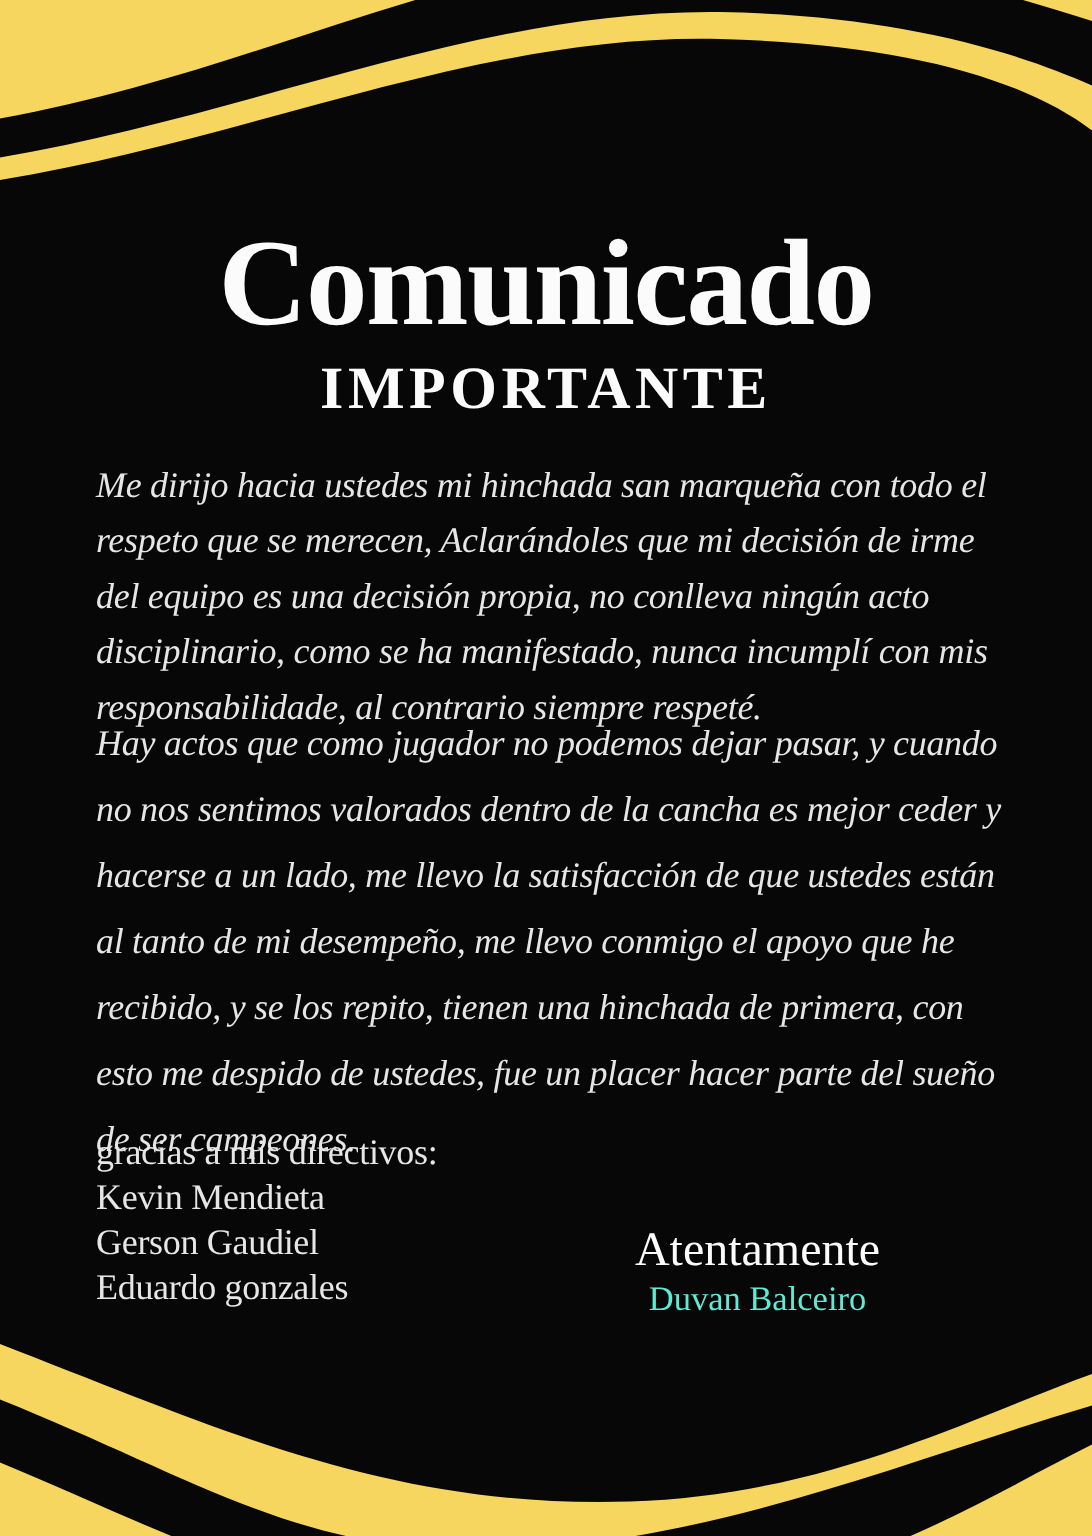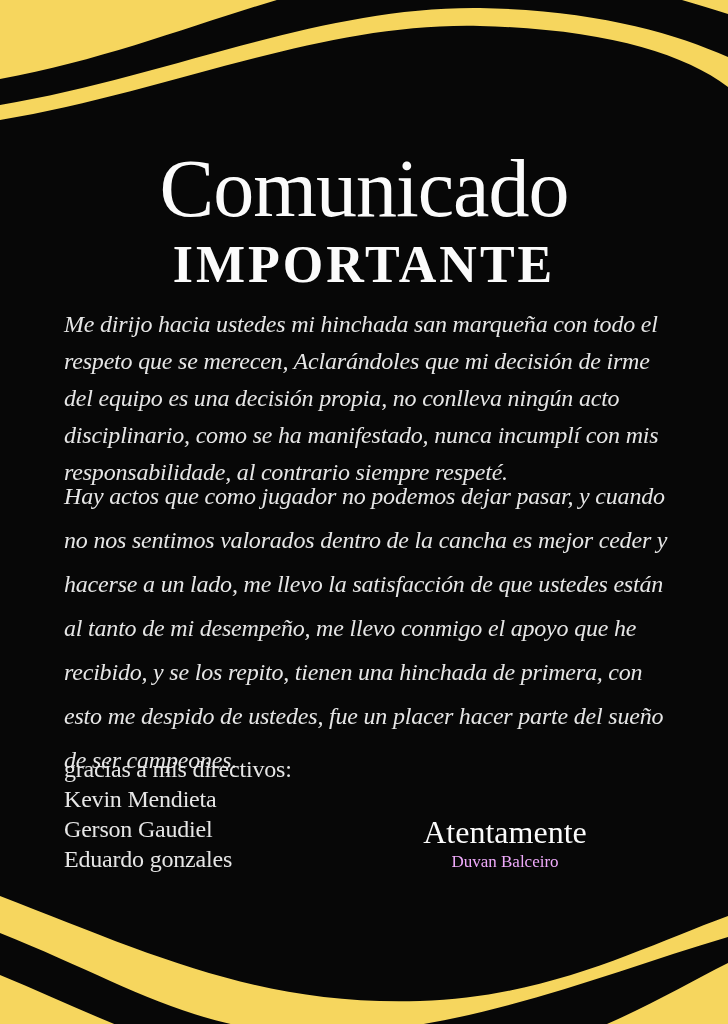--- a/index.html
+++ b/index.html
@@ -11,26 +11,26 @@
     overflow:hidden;
     font-family:"Liberation Serif", serif;
   }
   svg.wave{position:absolute;left:0;width:728px;display:block;}
   svg.wave.top{top:0;height:200px;}
   svg.wave.bottom{bottom:0;height:170px;}
   .title{
     position:absolute;top:146px;left:0;width:728px;
     text-align:center;
     font-size:82px;line-height:1.05;letter-spacing:-1px;
-    color:#FBFBFB;font-weight:400;
+    color:#FBFBFB;font-weight:700;
   }
   .subtitle{
     position:absolute;top:239px;left:0;width:728px;
     text-align:center;
-    font-size:52px;line-height:1.0;letter-spacing:3px;
+    font-size:40px;line-height:1.0;letter-spacing:3px;
     color:#FBFBFB;font-weight:700;
   }
   .para{
     position:absolute;left:64px;width:620px;
     color:#E6E6E6;
     font-size:24px;letter-spacing:-0.2px;
     white-space:pre-line;
     font-style:italic;
   }
   .para-1{top:306px;line-height:37px;}
@@ -43,22 +43,22 @@
   }
   .signature{
     position:absolute;left:385px;top:816px;width:240px;
     text-align:center;color:#F2F2F2;
   }
   .signature .closing{
     font-size:32px;font-weight:400;line-height:1.05;
     color:#FBFBFB;
   }
   .signature .name{
-    font-size:17px;line-height:1.1;margin-top:3px;
-    color:#f0abfc;
+    font-size:23px;line-height:1.1;margin-top:3px;
+    color:#5eead4;
   }
 </style>
 </head>
 <body>
 
 <div class="poster">
 
   <svg class="wave top" viewBox="0 0 728 200" preserveAspectRatio="none">
     <path d="M0,120 C170,92 320,22 480,26 C600,29 682,52 728,87 L728,0 L0,0 Z" fill="#F6D65E"></path>
     <path d="M0,105 C170,76 320,6 480,8 C592,10 672,32 728,57 L728,0 L0,0 Z" fill="#070707"></path>

